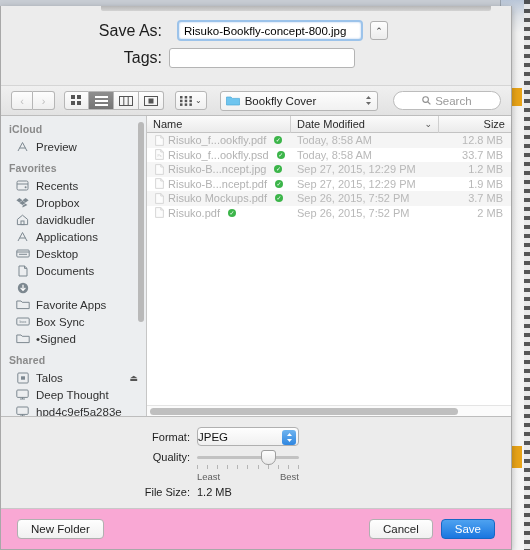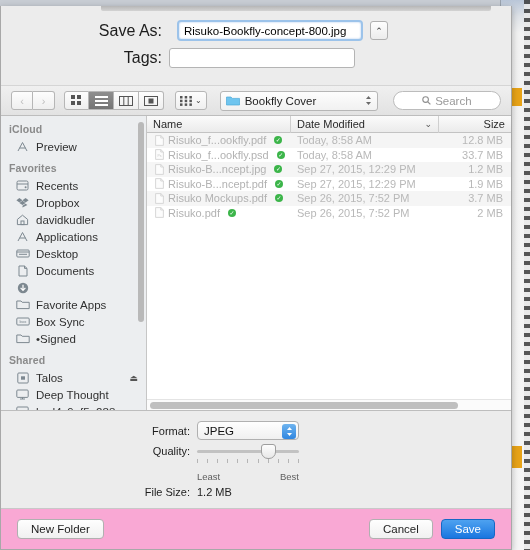--- a/index.html
+++ b/index.html
@@ -165,40 +165,40 @@
   .hscroll-wrap { height: 11px; background: #fbfbfb; border-top: 1px solid #e4e4e4; display:flex; align-items:center; padding: 0 3px; }
   .hscroll { height: 7px; border-radius: 4px; background: #bfbfbf; width: 86%; }
 
   
   .options { background: #ececec; padding: 10px 0 6px 0; border-bottom: 1px solid #c8c8c8; }
   .opt-row { display:flex; align-items:center; margin-bottom: 4px; }
   .opt-label { width: 196px; text-align: right; padding-right: 7px; font-size: 11px; color: #1d1d1d; }
   .popup {
     width: 102px; height: 19px; background: linear-gradient(to bottom,#fefefe,#f0f0f0);
     border: 1px solid #b0b0b0; border-radius: 4px;
-    display:flex; align-items:center; padding-left: 6px;
+    display:flex; align-items:center; 
     font-size: 11.5px; color:#111; position: relative;
   }
   .popup .stepper {
     position:absolute; right: 2px; top: 1.5px; width: 14px; height: 15px;
     background: linear-gradient(to bottom,#6fb4ef,#2f86e0);
     border-radius: 3px; color:#fff; font-size: 7px;
     display:flex; flex-direction:column; align-items:center; justify-content:center; line-height: 6px;
   }
   .slider-wrap { width: 102px; position: relative; height: 14px; }
   .slider-track { position:absolute; top: 6px; left:0; width: 100%; height: 3px; background: #c2c2c2; border-radius: 2px; }
   .slider-thumb {
     position:absolute; top: 0px; left: 70%; width: 15px; height: 15px; margin-left: -7px;
     background: linear-gradient(to bottom,#fdfdfd,#e8e8e8);
     border: 1px solid #9e9e9e;
     border-radius: 3px 3px 7px 7px;
   }
   .ticks { width: 102px; display:flex; justify-content:space-between; margin-top: 1px; }
   .ticks i { width: 1px; height: 4px; background: #b5b5b5; display:block; }
-  .endlabels { width: 102px; display:flex; justify-content:space-between; font-size: 9.5px; color: #5e5e5e; margin-top: 8px; }
+  .endlabels { width: 102px; display:flex; justify-content:space-between; font-size: 9.5px; color: #5e5e5e; margin-top: 2px; }
 
   
   .bottombar { height: 40px; display:flex; align-items:center; padding: 0 16px; background: #f9a8d4; }
   .btn {
     height: 20px; border-radius: 4px; font-size: 11.5px;
     display:flex; align-items:center; justify-content:center; padding: 0 13px;
     border: 1px solid #b0b0b0; background: linear-gradient(to bottom,#fefefe,#f0f0f0);
     color: #1d1d1d;
   }
   .btn.primary {

